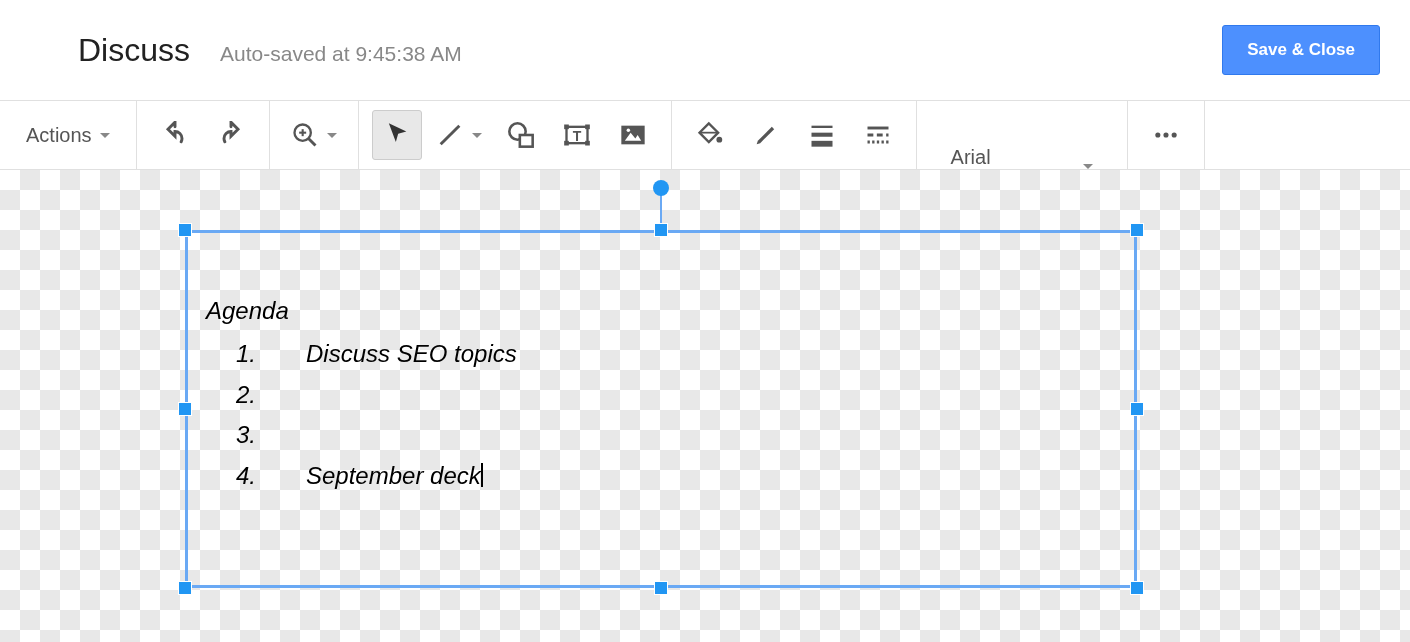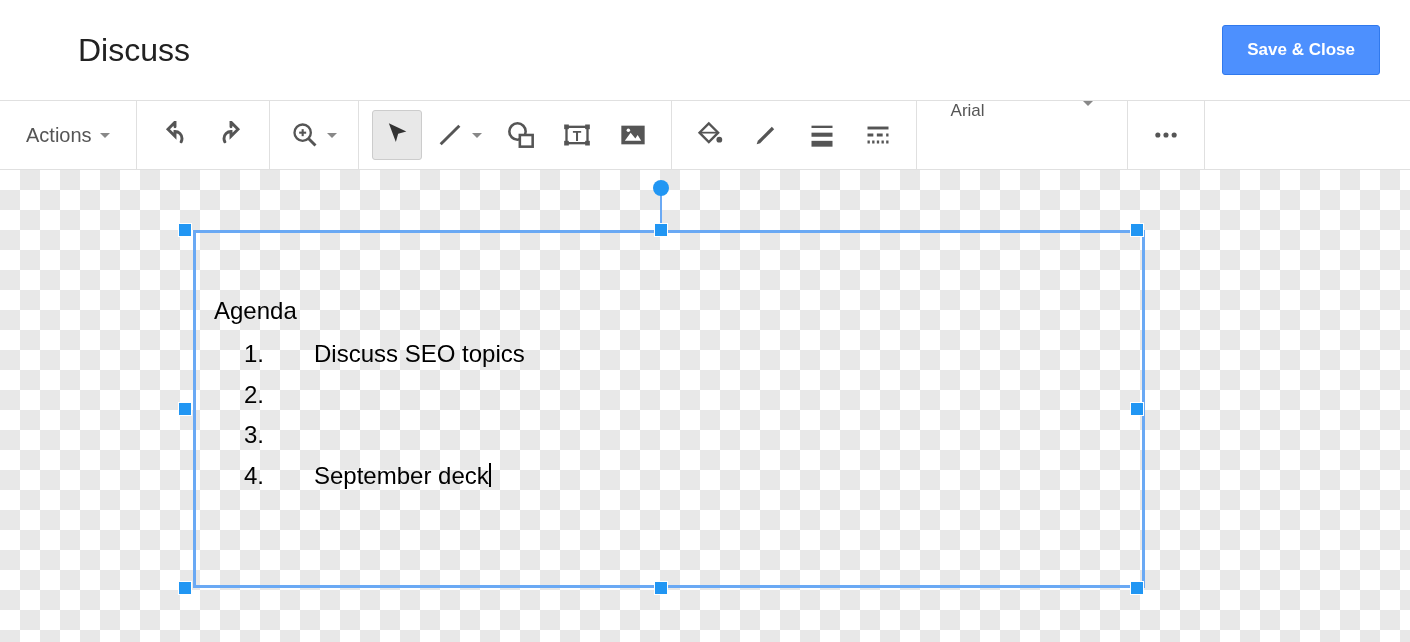--- a/index.html
+++ b/index.html
@@ -94,26 +94,26 @@
       width: 28px;
       height: 28px;
     }
     .tool-btn-wide {
       width: auto;
       padding: 0 8px;
       gap: 6px;
     }
     .font-selector {
       display: flex;
-      align-items: flex-start;
+      align-items: flex-end;
       justify-content: space-between;
       padding: 0 24px;
       width: 190px;
       height: 100%;
-      font-size: 17px;
+      font-size: 20px;
       color: #555;
       cursor: pointer;
     }
     .canvas-area {
       position: relative;
       width: 100%;
       height: calc(100% - 170px);
       background-image: 
         linear-gradient(45deg, #e8e8e8 25%, transparent 25%),
         linear-gradient(-45deg, #e8e8e8 25%, transparent 25%),
@@ -144,27 +144,28 @@
       position: absolute;
       left: 50%;
       top: -42px;
       width: 2px;
       height: 42px;
       background: #6aa9f4;
       transform: translateX(-50%);
     }
     .text-box {
       position: absolute;
-      left: 8px;
+      left: 0;
       top: 0;
       width: 100%;
       height: 100%;
       border: 3px solid #6aa9f4;
       background: transparent;
       padding: 58px 6px 18px 18px;
+      font-style: italic;
     }
     .selection-handle {
       position: absolute;
       width: 14px;
       height: 14px;
       background: #2196f3;
       border: 1px solid #fff;
       z-index: 2;
     }
     .handle-tl { left: -7px; top: -7px; }
@@ -204,20 +205,21 @@
       margin-left: 0px;
       margin-bottom: 2px;
     }
   </style>
 </head>
 <body>
 
 <div class="header">
   <div class="header-left">
     <div class="title">Discuss</div>
+    <div class="save-status">Auto-saved at 9:45:38 AM</div>
   </div>
   <button class="save-close-btn">Save &amp; Close</button>
 </div>
 
 <div class="toolbar">
   <div class="toolbar-group">
     <div class="actions-btn">
       <span>Actions</span>
       <span class="dropdown-caret"></span>
     </div>

